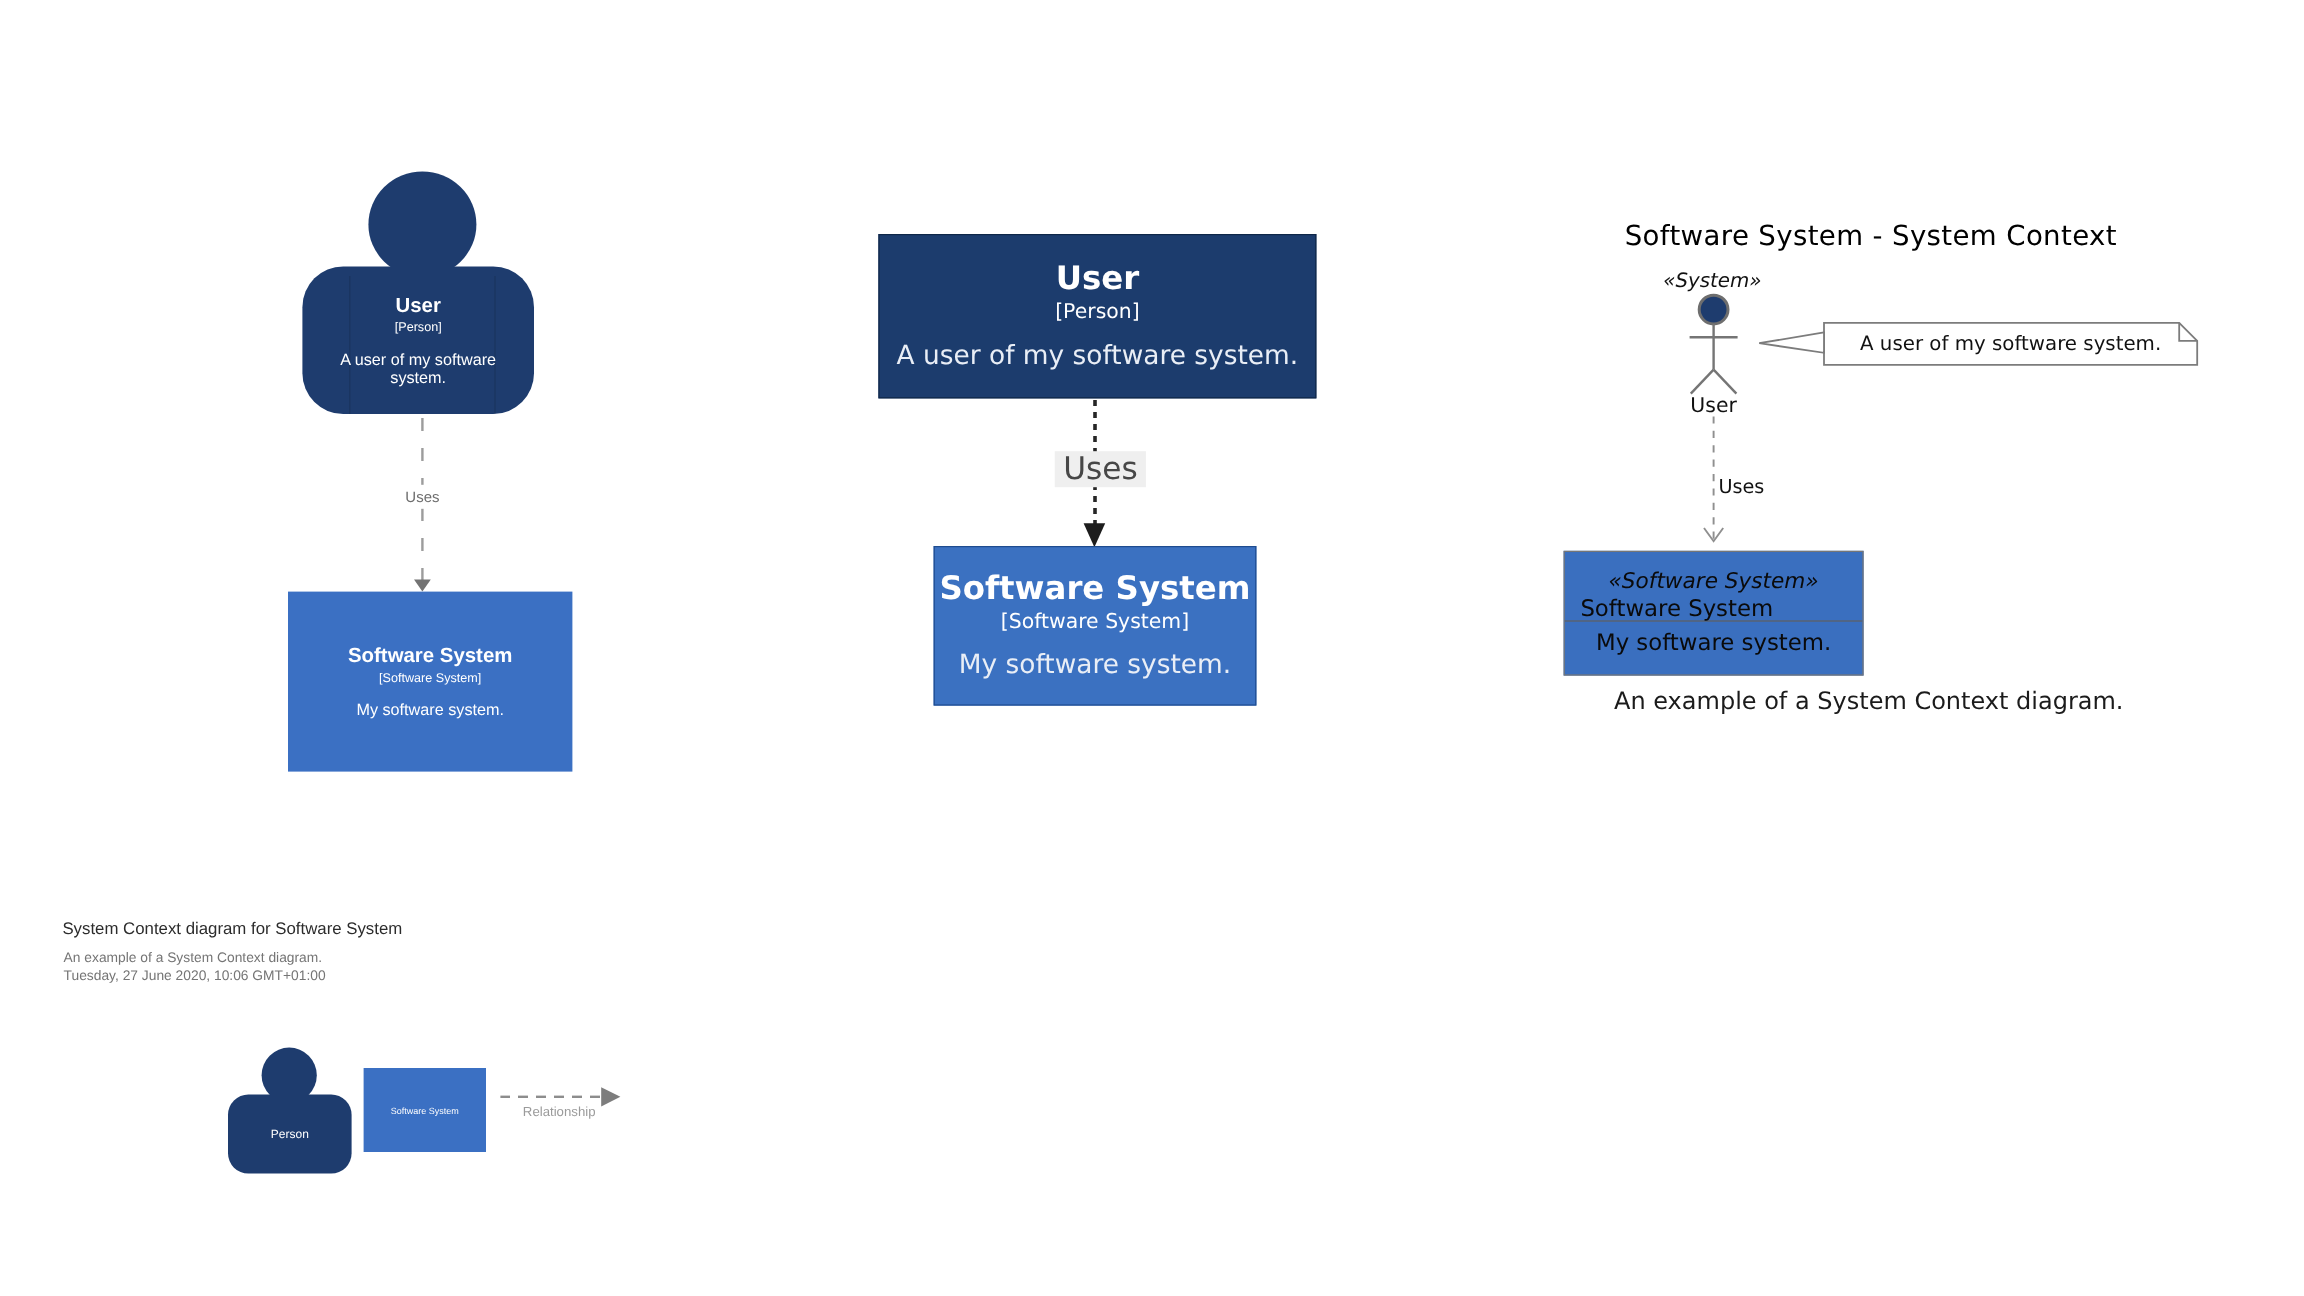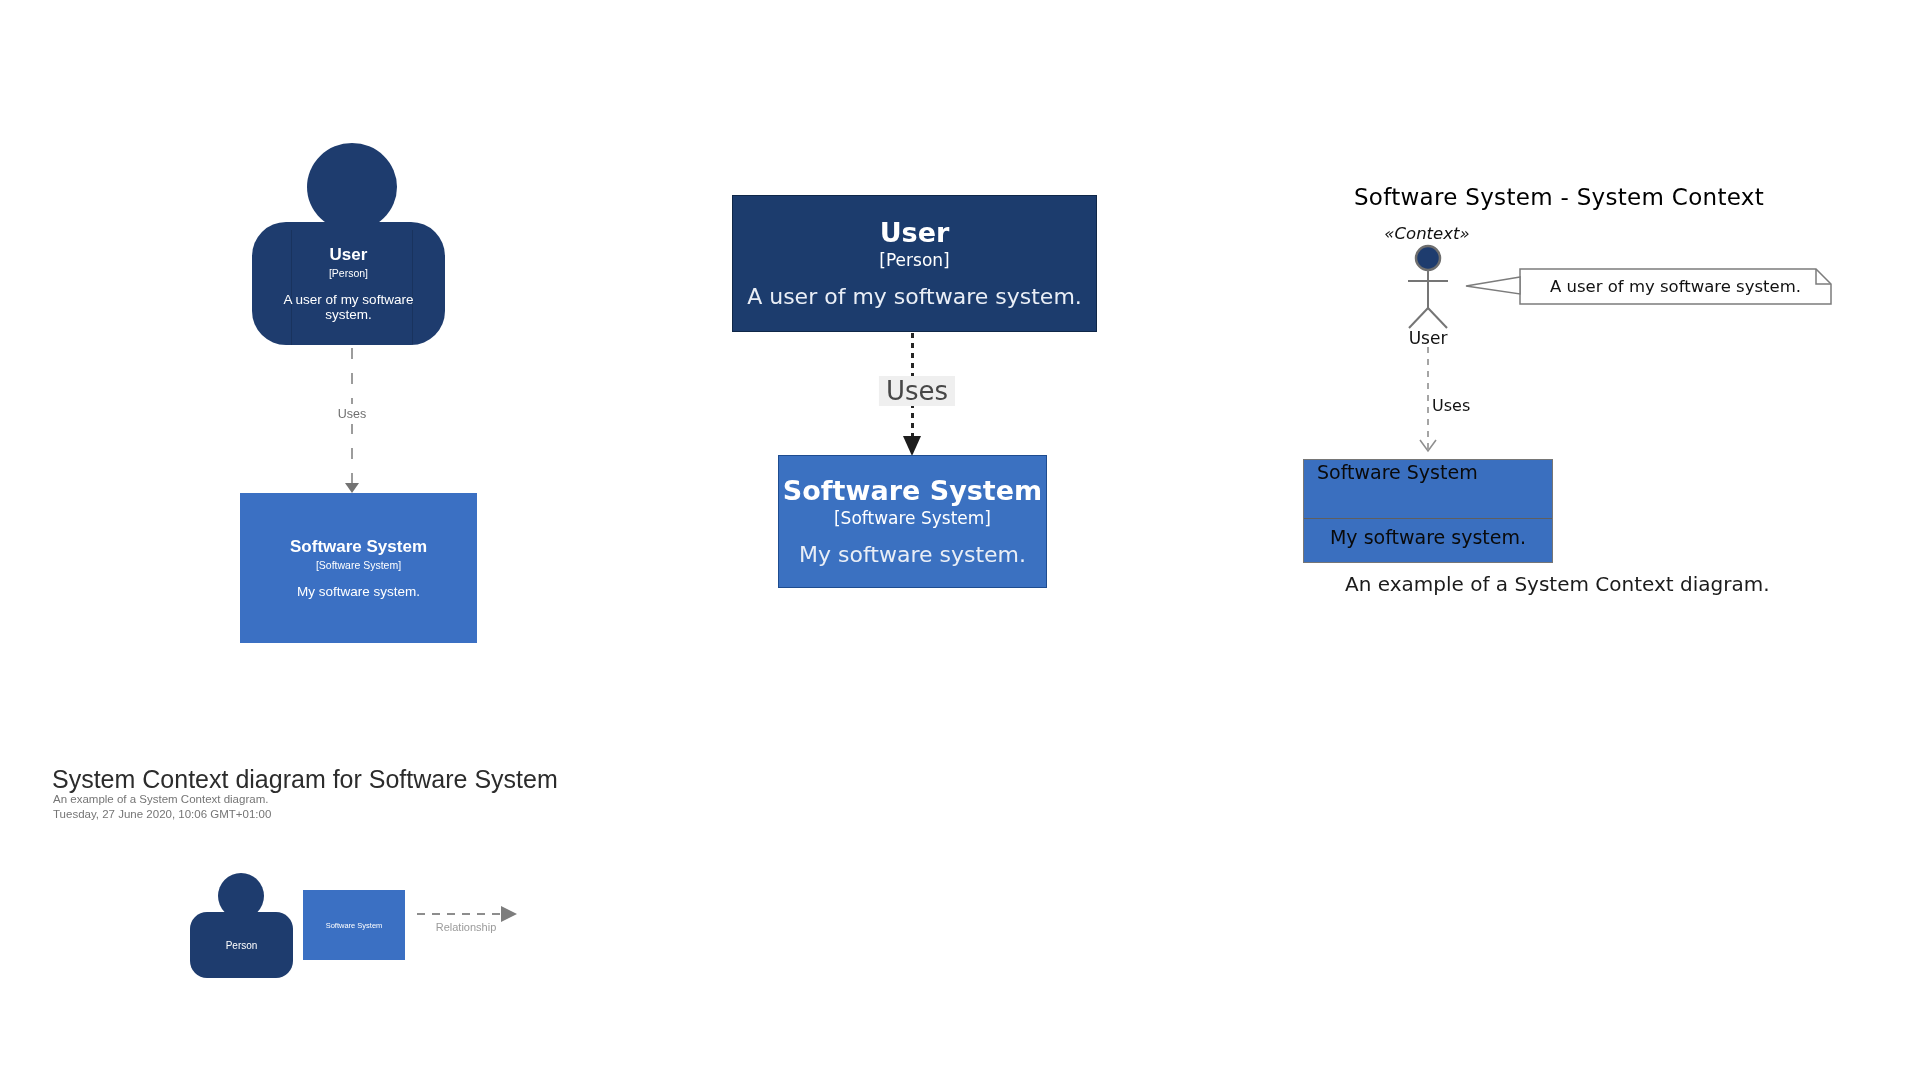--- a/index.html
+++ b/index.html
@@ -66,21 +66,21 @@
              font-family: "DejaVu Sans", sans-serif; color: #0a0a0a; }
   .p-sys-top { height: 57px; }
   .p-sys-stereo { padding-top: 14px; text-align: center; font-size: 18px; font-style: italic; }
   .p-sys-name { padding-left: 13px; margin-top: 1px; font-size: 19px; }
   .p-sys-div { border-top: 1px solid #5f5f5f; }
   .p-sys-desc { padding-top: 7px; text-align: center; font-size: 19px; }
   .p-caption { left: 1345px; top: 572px; font-size: 20px; color: #1b1b1b; }
   .svg-layer { left: 0; top: 0; width: 1920px; height: 1080px; pointer-events: none; }
 
   
-  .f-title { left: 52px; top: 765px; font-size: 25px; color: #2c2c2c; }
+  .f-title { left: 52px; top: 765px; font-size: 14px; color: #2c2c2c; }
   .f-desc { left: 53px; top: 793px; font-size: 11.5px; color: #757575; }
   .f-date { left: 53px; top: 808px; font-size: 11.5px; color: #757575; }
 
   
   .k-head { left: 218px; top: 873px; width: 46px; height: 46px; border-radius: 50%;
             background: #1e3c6e; }
   .k-body { left: 190px; top: 912px; width: 103px; height: 66px; border-radius: 17px;
             background: #1e3c6e; color: #ffffff; display: flex; align-items: center;
             justify-content: center; font-size: 10px; }
   .k-box  { left: 303px; top: 890px; width: 102px; height: 70px; background: #3b70c3;
@@ -150,26 +150,27 @@
         <path d="M1816 269 V284 H1831" fill="none" stroke="#7c7c7c" stroke-width="1.5"></path>
         <polygon points="1520,277 1466,286 1520,294" fill="#ffffff" stroke="#7c7c7c" stroke-width="1.5"></polygon>
       </g>
 
       <g>
         <line x1="1428" y1="347" x2="1428" y2="450" stroke="#8f8f8f" stroke-width="1.6" stroke-dasharray="6,6"></line>
         <polyline points="1420,440 1428,451 1436,440" fill="none" stroke="#8f8f8f" stroke-width="1.6"></polyline>
       </g>
     </svg>
     <div class="abs p-text p-title">Software System - System Context</div>
-    <div class="abs p-text p-stereo">«Context»</div>
+    <div class="abs p-text p-stereo">«System»</div>
     <div class="abs p-text p-actorname">User</div>
     <div class="abs p-text p-notetext">A user of my software system.</div>
     <div class="abs p-text p-uses">Uses</div>
     <div class="abs p-system">
       <div class="p-sys-top">
+        <div class="p-sys-stereo">«Software System»</div>
         <div class="p-sys-name">Software System</div>
       </div>
       <div class="p-sys-div"></div>
       <div class="p-sys-desc">My software system.</div>
     </div>
     <div class="abs p-text p-caption">An example of a System Context diagram.</div>
   </div>
 
   <div>
     <div class="abs f-title">System Context diagram for Software System</div>

